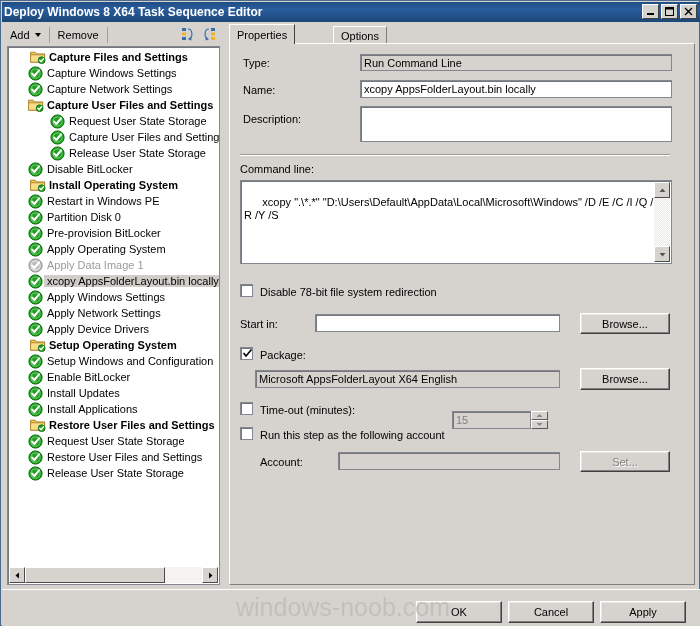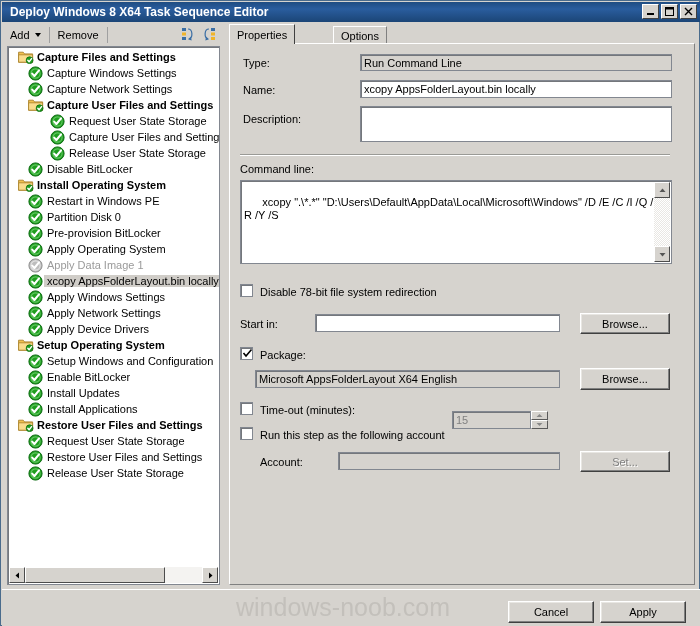--- a/index.html
+++ b/index.html
@@ -24,21 +24,21 @@
     position: absolute; left: 1px; top: 1px;
     width: 698px; height: 20px;
     background: linear-gradient(to bottom, #1f4c82 0%, #2a5d9e 35%, #1b4576 100%);
     display: flex; align-items: center;
     box-sizing: border-box;
   }
   #title-text {
     color: #ffffff;
     font-size: 12px;
     font-weight: bold;
-    padding-left: 8px;
+    padding-left: 2px;
     letter-spacing: 0px;
     white-space: nowrap;
   }
   #titlebar-buttons {
     position: absolute; right: 3px; top: 2px;
     display: flex; gap: 2px;
   }
   .tbtn {
     width: 17px; height: 15px;
     background: #d6d3ce;
@@ -105,21 +105,21 @@
     height: 16px;
     display: flex; align-items: center;
     white-space: nowrap;
     font-size: 11px;
     cursor: default;
   }
   .trow .tlabel { padding-left: 3px; padding-right: 4px; }
   .trow.grp .tlabel { font-weight: bold; }
   .trow.disabled .tlabel { color: #9a9a9a; }
   .trow.selected .tlabel { background: #d0cdc8; }
-  .ind0 { padding-left: 10px; }
+  .ind0 { padding-left: 22px; }
   .ind1 { padding-left: 20px; }
   .ind2 { padding-left: 42px; }
 
   .ico { width: 16px; height: 15px; flex: 0 0 16px; position: relative; }
 
   
   #tree-hscroll {
     position: absolute; left: 1px; bottom: 1px;
     width: 209px; height: 16px;
     background: #d6d3ce;
@@ -682,20 +682,23 @@
 
     <div class="lbl" style="left:30px; top:412px;">Account:</div>
     <div class="field disabled" style="left:108px; top:408px; width:222px; height:18px;"></div>
     <div class="btn disabled" style="left:350px; top:407px; width:90px; height:21px;">
       <span>Set...</span>
     </div>
 
   </div>
 
   <div id="footer">
+    <div class="btn" style="left:414px; top:11px; width:86px; height:22px;">
+      <span>OK</span>
+    </div>
     <div class="btn" style="left:506px; top:11px; width:86px; height:22px;">
       <span>Cancel</span>
     </div>
     <div class="btn" style="left:598px; top:11px; width:86px; height:22px;">
       <span>Apply</span>
     </div>
   </div>
 
   <div id="watermark">windows-noob.com</div>
 

